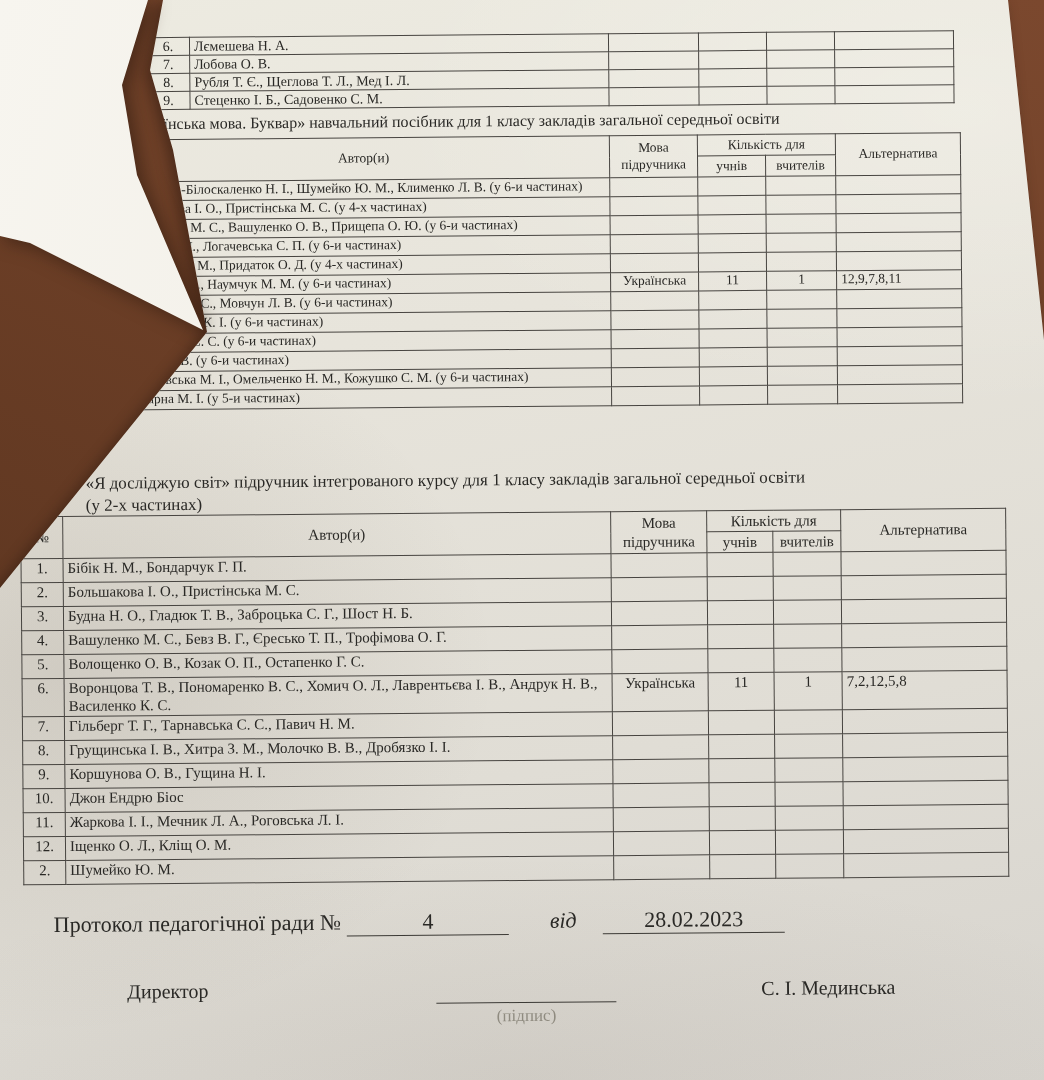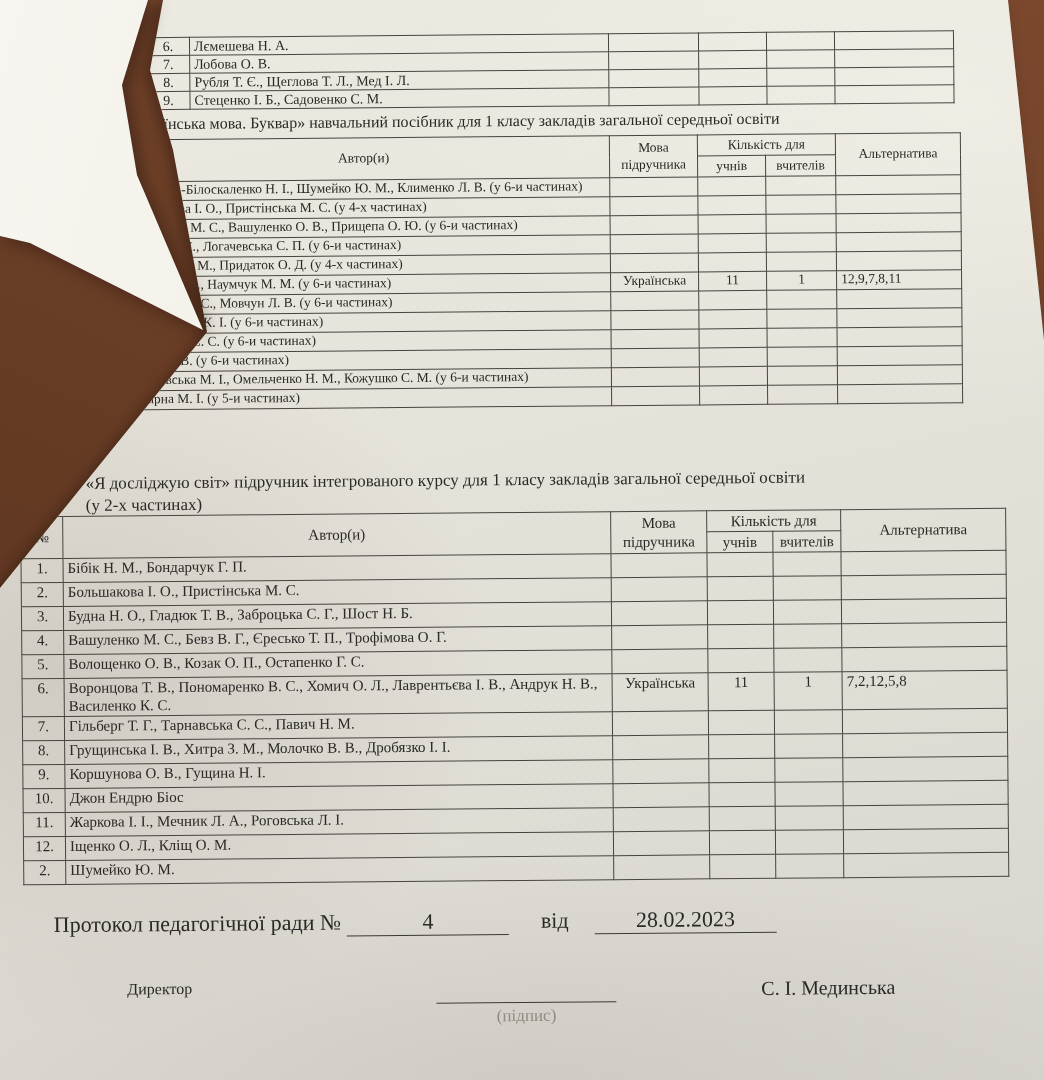--- a/index.html
+++ b/index.html
@@ -47,23 +47,23 @@
   .c-ctr{text-align:center;}
 
   .sec-head{position:absolute;display:flex;}
   .sec-head .num{flex:0 0 auto;margin-right:13px;}
   .h4{left:101px;top:112px;font-size:16px;width:890px;}
   .h5{left:60px;top:469px;font-size:17px;width:950px;line-height:1.3;}
 
   .f-protocol{position:absolute;left:50px;top:908px;font-size:22px;white-space:nowrap;}
   .blank{display:inline-block;text-align:center;border-bottom:1.6px solid #3c3a36;line-height:1.2;}
   .blank-num{width:162px;margin-left:6px;}
-  .from{margin-left:32px;}
+  .from{margin-left:41px;font-style:italic;}
   .blank-date{width:182px;margin-left:26px;}
-  .f-director{position:absolute;left:123px;top:977px;font-size:16px;}
+  .f-director{position:absolute;left:123px;top:977px;font-size:20px;}
   .f-signline{position:absolute;left:432px;top:974px;width:180px;height:28px;border-bottom:1.6px solid #3c3a36;}
   .f-signcap{position:absolute;left:432px;top:1006px;width:180px;text-align:center;font-size:17px;color:#8f8b80;}
   .f-name{position:absolute;left:757px;top:979px;font-size:20px;}
 </style>
 </head>
 <body>
 
 <div class="scene">
   <div class="shadow-wrap">
     <div class="page-main">

